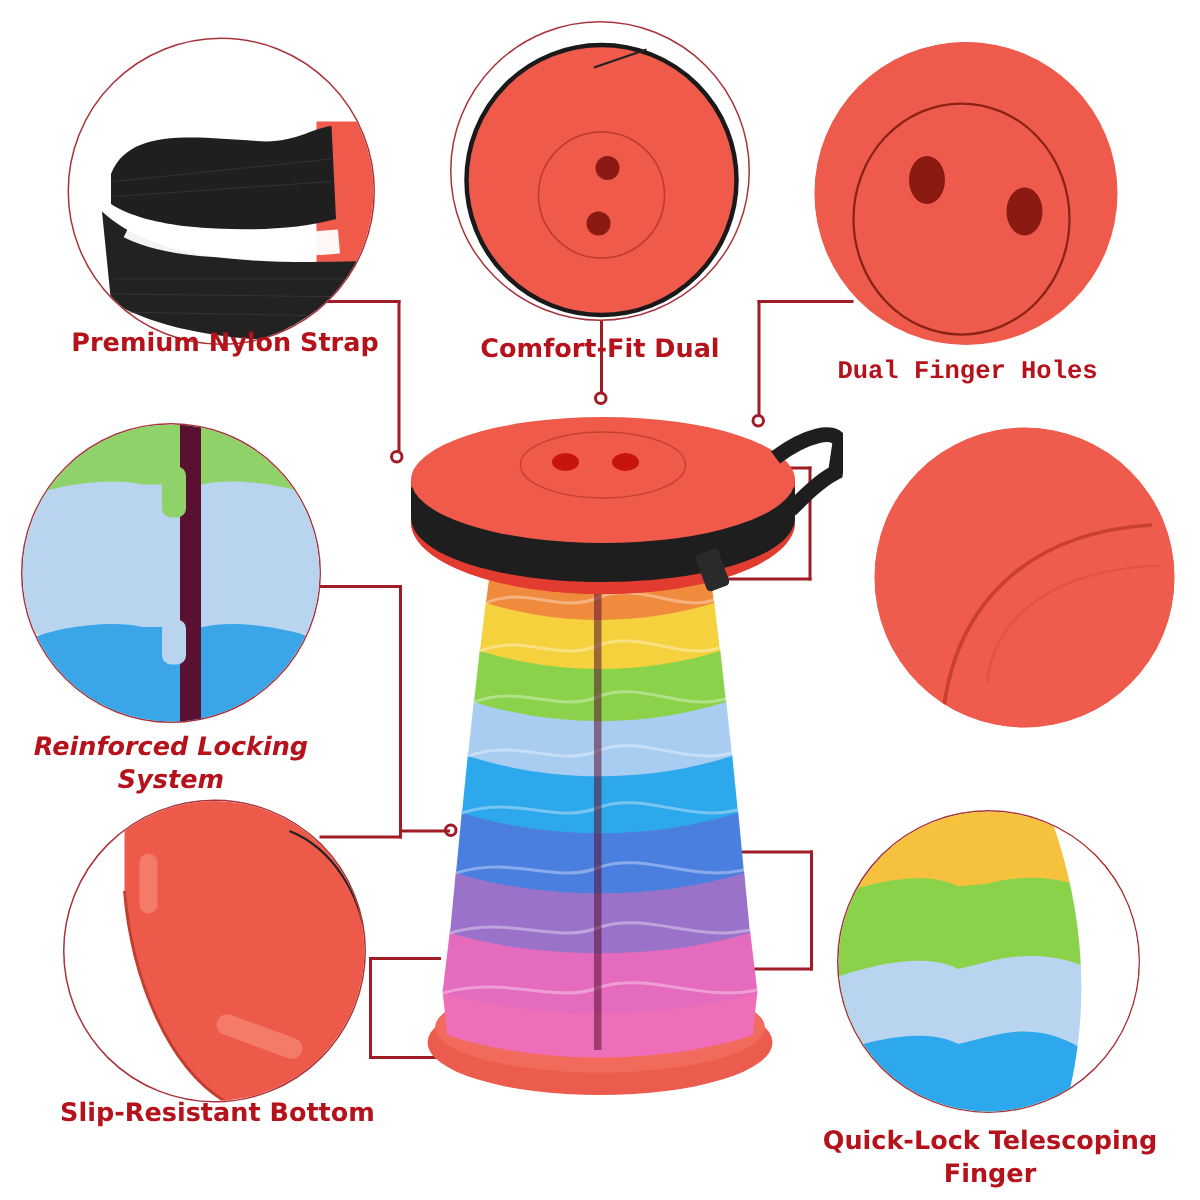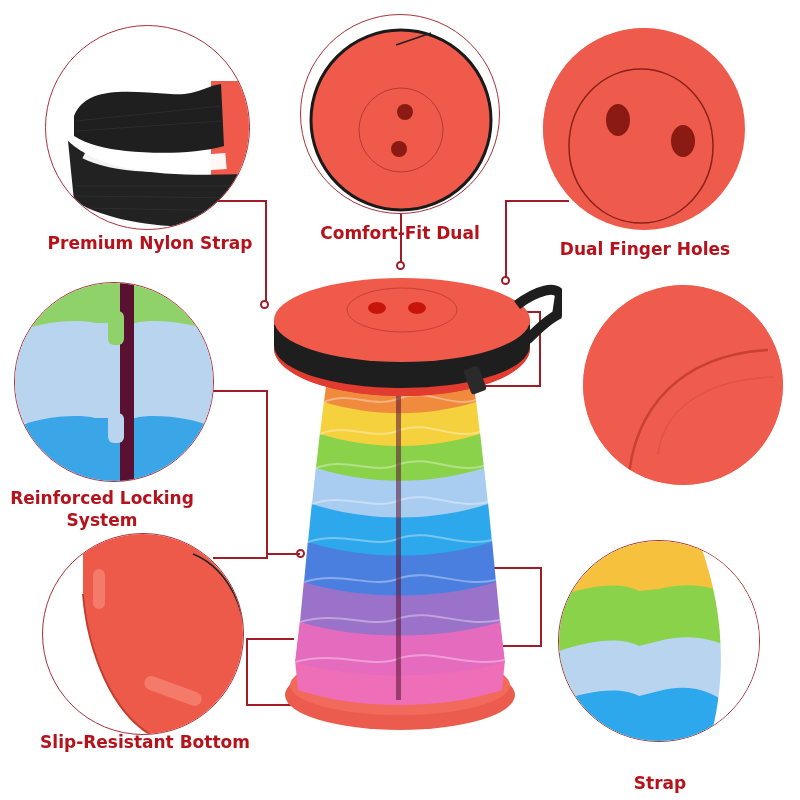--- a/index.html
+++ b/index.html
@@ -43,54 +43,54 @@
     <path d="M40 125 C70 140 120 140 180 135" stroke="#fff" stroke-width="16" fill="none" opacity="0.95"></path>
     <g stroke="#444" stroke-width="0.6" opacity="0.6">
       <line x1="30" y1="95" x2="175" y2="80"></line>
         <line x1="30" y1="105" x2="175" y2="95"></line>
       <line x1="30" y1="160" x2="195" y2="160"></line>
         <line x1="30" y1="170" x2="195" y2="172"></line>
         <line x1="35" y1="182" x2="195" y2="185"></line>
     </g>
   </svg>
 </div>
-<div class="label" style="left:40px;top:232px;width:220px;">Premium Nylon Strap</div>
+<div class="label" style="left:40px;top:218px;width:220px;">Premium Nylon Strap</div>
 
 <div class="circle" style="left:300px;top:14px;width:200px;height:200px;">
   <svg width="200" height="200" viewBox="0 0 200 200">
     <circle cx="100" cy="105" r="90" fill="#ef5a4b" stroke="#1a1a1a" stroke-width="3"></circle>
     <circle cx="100" cy="115" r="42" fill="none" stroke="#b83a2e" stroke-width="1"></circle>
     <circle cx="104" cy="97" r="8" fill="#8a1a12"></circle>
     <circle cx="98" cy="134" r="8" fill="#8a1a12"></circle>
     <path d="M95 30 L130 18" stroke="#222" stroke-width="1.5"></path>
   </svg>
 </div>
 <div class="label" style="left:300px;top:222px;width:200px;">Comfort-Fit Dual</div>
 
 <div class="circle" style="left:543px;top:28px;width:202px;height:202px;border:none;background:#ef5a4b;">
   <svg width="202" height="202" viewBox="0 0 202 202">
     <ellipse cx="100" cy="100" rx="100" ry="100" fill="#ee5a4b"></ellipse>
     <ellipse cx="98" cy="118" rx="72" ry="77" fill="none" stroke="#8a2218" stroke-width="1.5"></ellipse>
     <ellipse cx="75" cy="92" rx="12" ry="16" fill="#8a1a12"></ellipse>
     <ellipse cx="140" cy="113" rx="12" ry="16" fill="#8a1a12"></ellipse>
   </svg>
 </div>
-<div class="label" style="left:520px;top:238px;width:250px;">Dual Finger Holes</div>
+<div class="label" style="left:520px;top:238px;width:250px;font-family:Liberation Mono, monospace;">Dual Finger Holes</div>
 
 <div class="circle" style="left:14px;top:282px;width:200px;height:200px;">
   <svg width="200" height="200" viewBox="0 0 200 200">
     <rect x="0" y="0" width="200" height="60" fill="#8fd26a"></rect>
     <path d="M0 50 C20 40 60 35 80 40 L120 40 C140 35 180 40 200 50 L200 140 L0 140 Z" fill="#b8d4ef"></path>
     <path d="M0 145 C20 135 60 130 80 135 L120 135 C140 130 180 135 200 145 L200 200 L0 200 Z" fill="#3aa6e8"></path>
     <rect x="105" y="0" width="14" height="200" fill="#5a1030"></rect>
     <rect x="93" y="28" width="16" height="34" rx="6" fill="#8fd26a"></rect>
     <rect x="93" y="130" width="16" height="30" rx="6" fill="#b8d4ef"></rect>
   </svg>
 </div>
-<div class="label" style="left:2px;top:487px;width:200px;">
+<div class="label" style="left:14px;top:487px;width:200px;font-style:italic;">
   <span>Reinforced Locking</span><br>
   <span>System</span>
 </div>
 
 <div class="circle" style="left:583px;top:285px;width:200px;height:200px;border:none;background:#ef5a4b;">
   <svg width="200" height="200" viewBox="0 0 200 200">
     <circle cx="100" cy="100" r="100" fill="#ef5b4c"></circle>
     <path d="M45 200 C50 120 100 70 185 65" stroke="#c8402f" stroke-width="2.5" fill="none"></path>
     <path d="M75 170 C80 125 120 95 190 92" stroke="#d85040" stroke-width="1.5" fill="none" opacity="0.7"></path>
   </svg>
@@ -113,22 +113,22 @@
 <div class="circle" style="left:558px;top:540px;width:202px;height:202px;">
   <svg width="202" height="202" viewBox="0 0 202 202">
     <rect x="0" y="0" width="202" height="60" fill="#f6c23e"></rect>
     <path d="M0 55 C30 45 60 40 80 50 L100 48 C130 40 160 45 180 60 L150 202 L0 202 Z" fill="#8ad24a"></path>
     <path d="M0 110 C30 100 60 95 80 105 L100 100 C130 92 160 98 175 110 L160 202 L0 202 Z" fill="#b8d4ef"></path>
     <path d="M0 160 C30 150 60 145 80 155 L100 150 C130 142 150 150 165 160 L150 202 L0 202 Z" fill="#2ea8ec"></path>
     <path d="M140 0 L202 0 L202 202 L150 202 C165 150 170 80 140 0 Z" fill="#ffffff"></path>
   </svg>
 </div>
 <div class="label" style="left:530px;top:750px;width:260px;">
-  <br>
-  <span>Strap</span>
+  <span>Quick-Lock Telescoping</span><br>
+  <span>Finger</span>
 </div>
 
 <div style="position:absolute;left:262px;top:270px;width:300px;height:470px;">
   <svg width="300" height="470" viewBox="0 0 300 470">
 
     <ellipse cx="138" cy="425" rx="115" ry="35" fill="#ec5c4e"></ellipse>
     <ellipse cx="138" cy="415" rx="110" ry="30" fill="#f26a5c"></ellipse>
 
     <g>
       <path d="M33 390 L243 390 L240 420 C180 440 95 440 36 420 Z" fill="#ee6fb8"></path>

